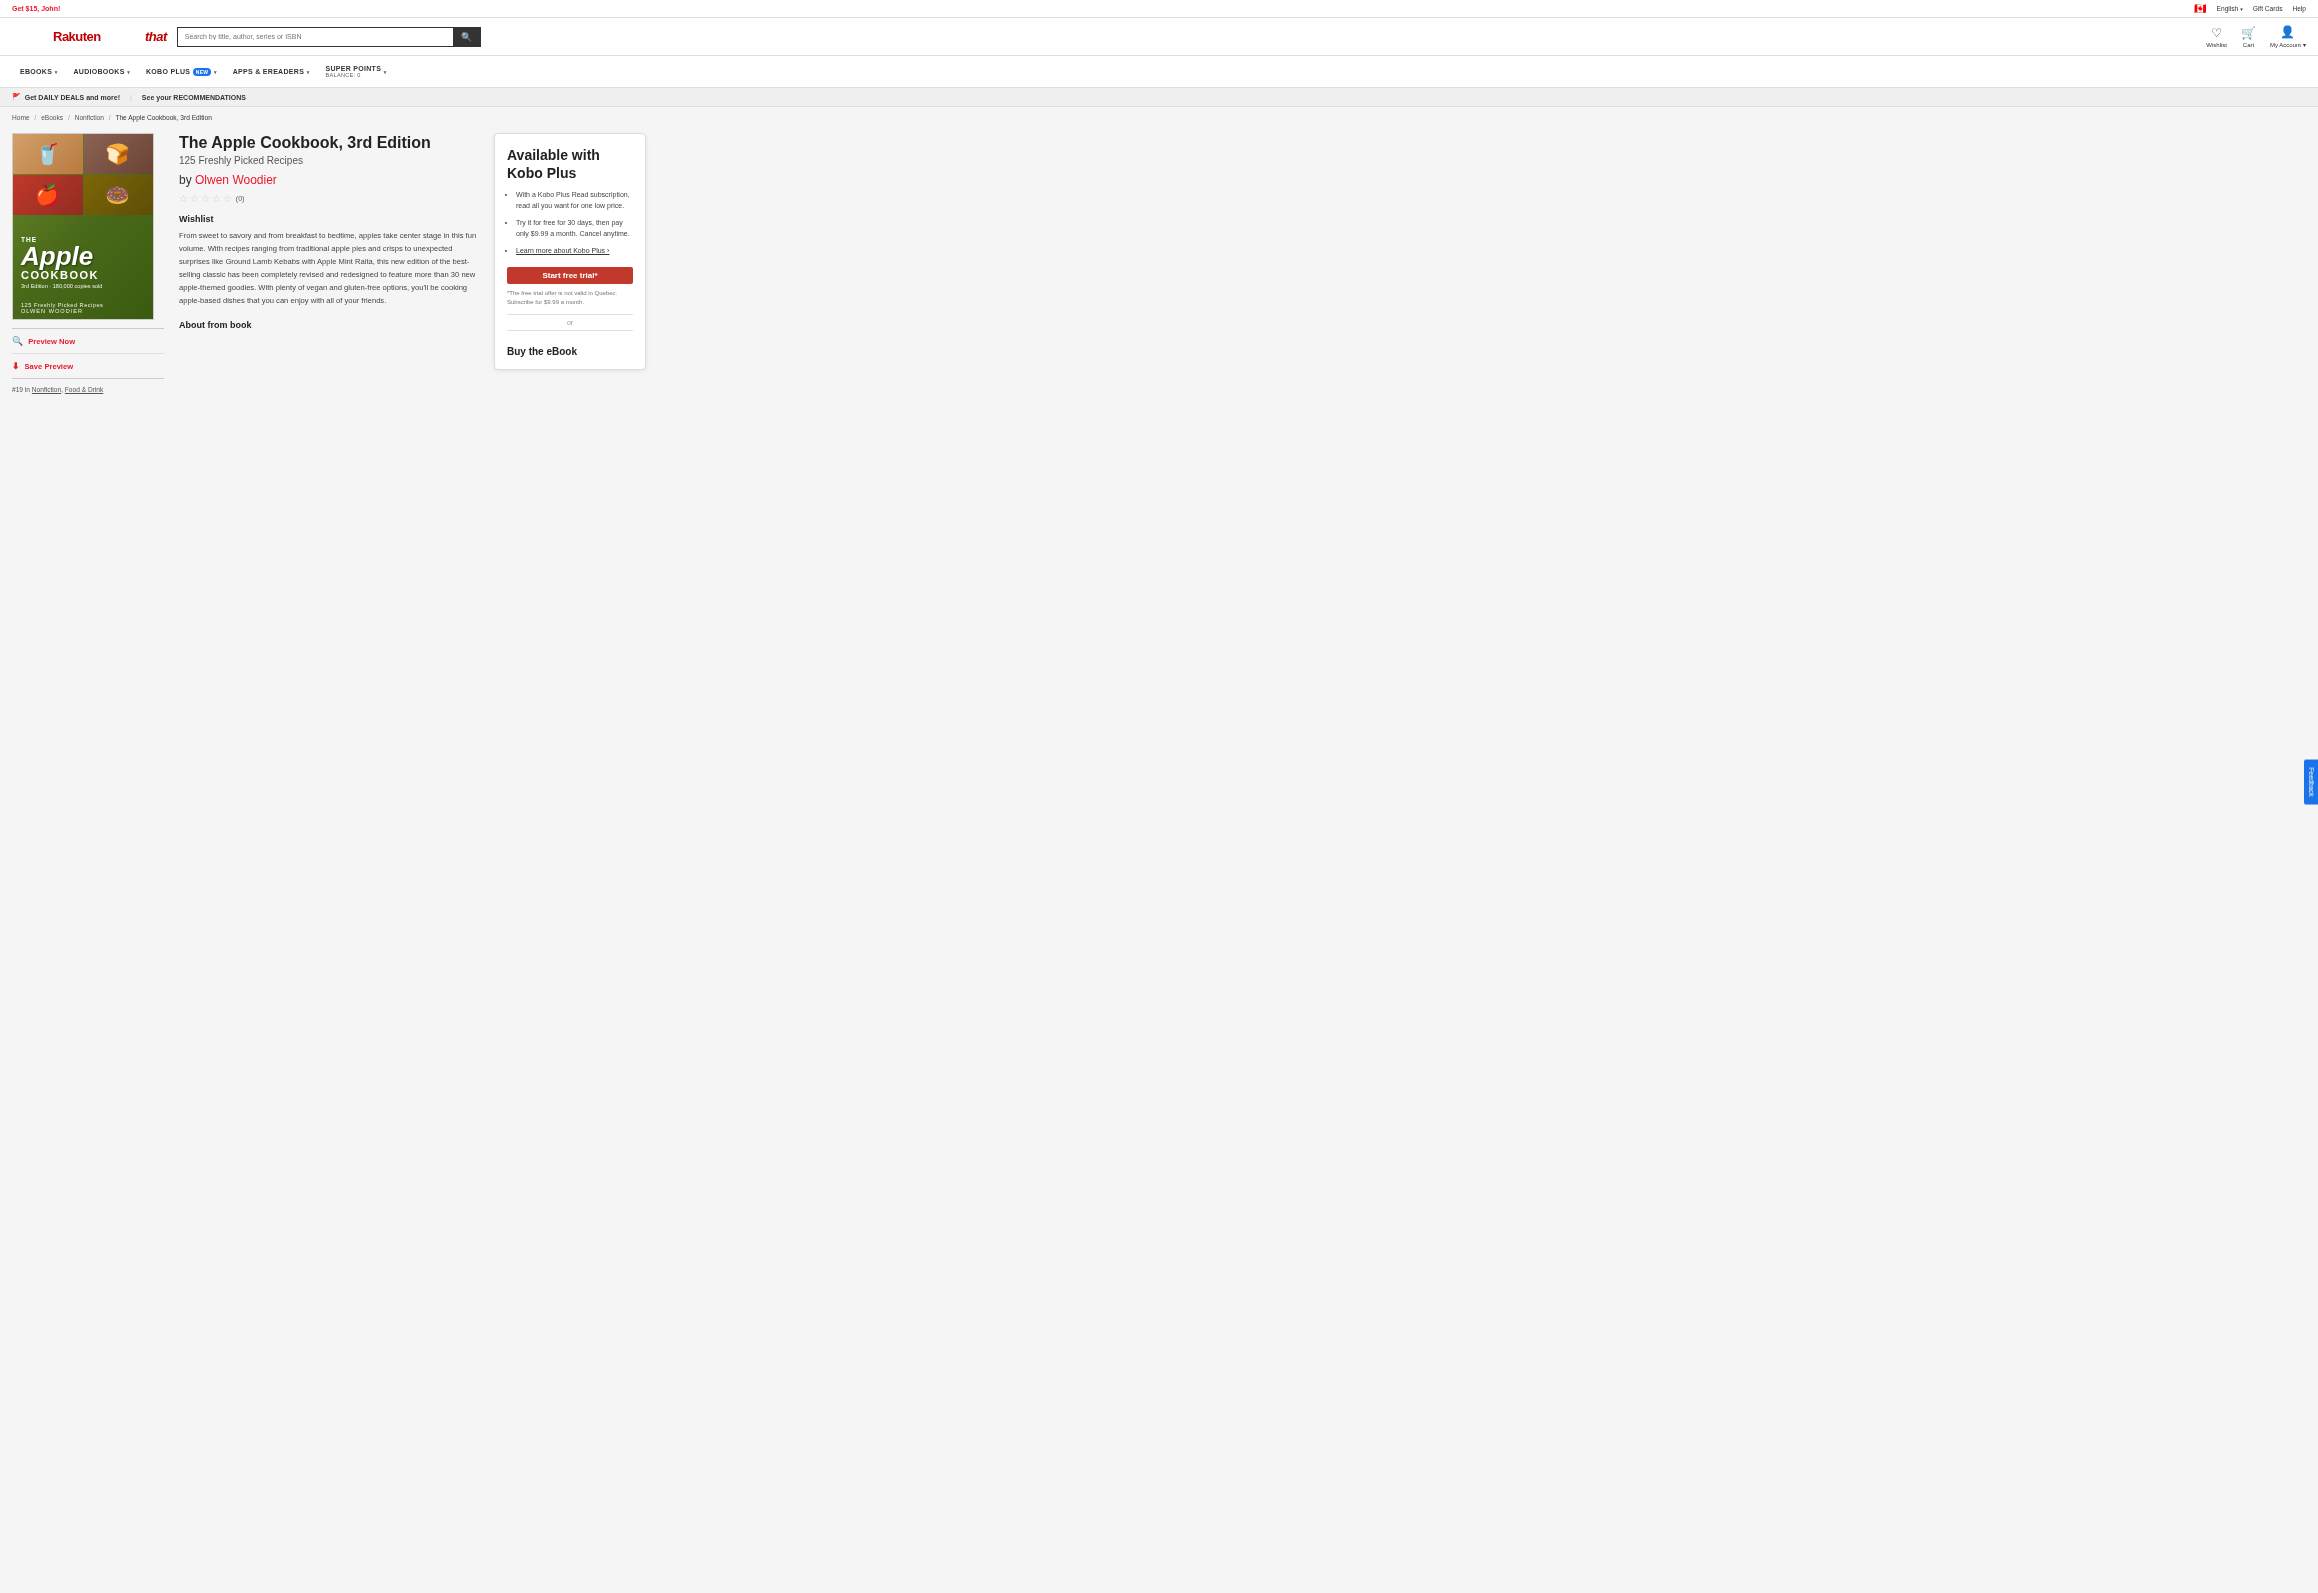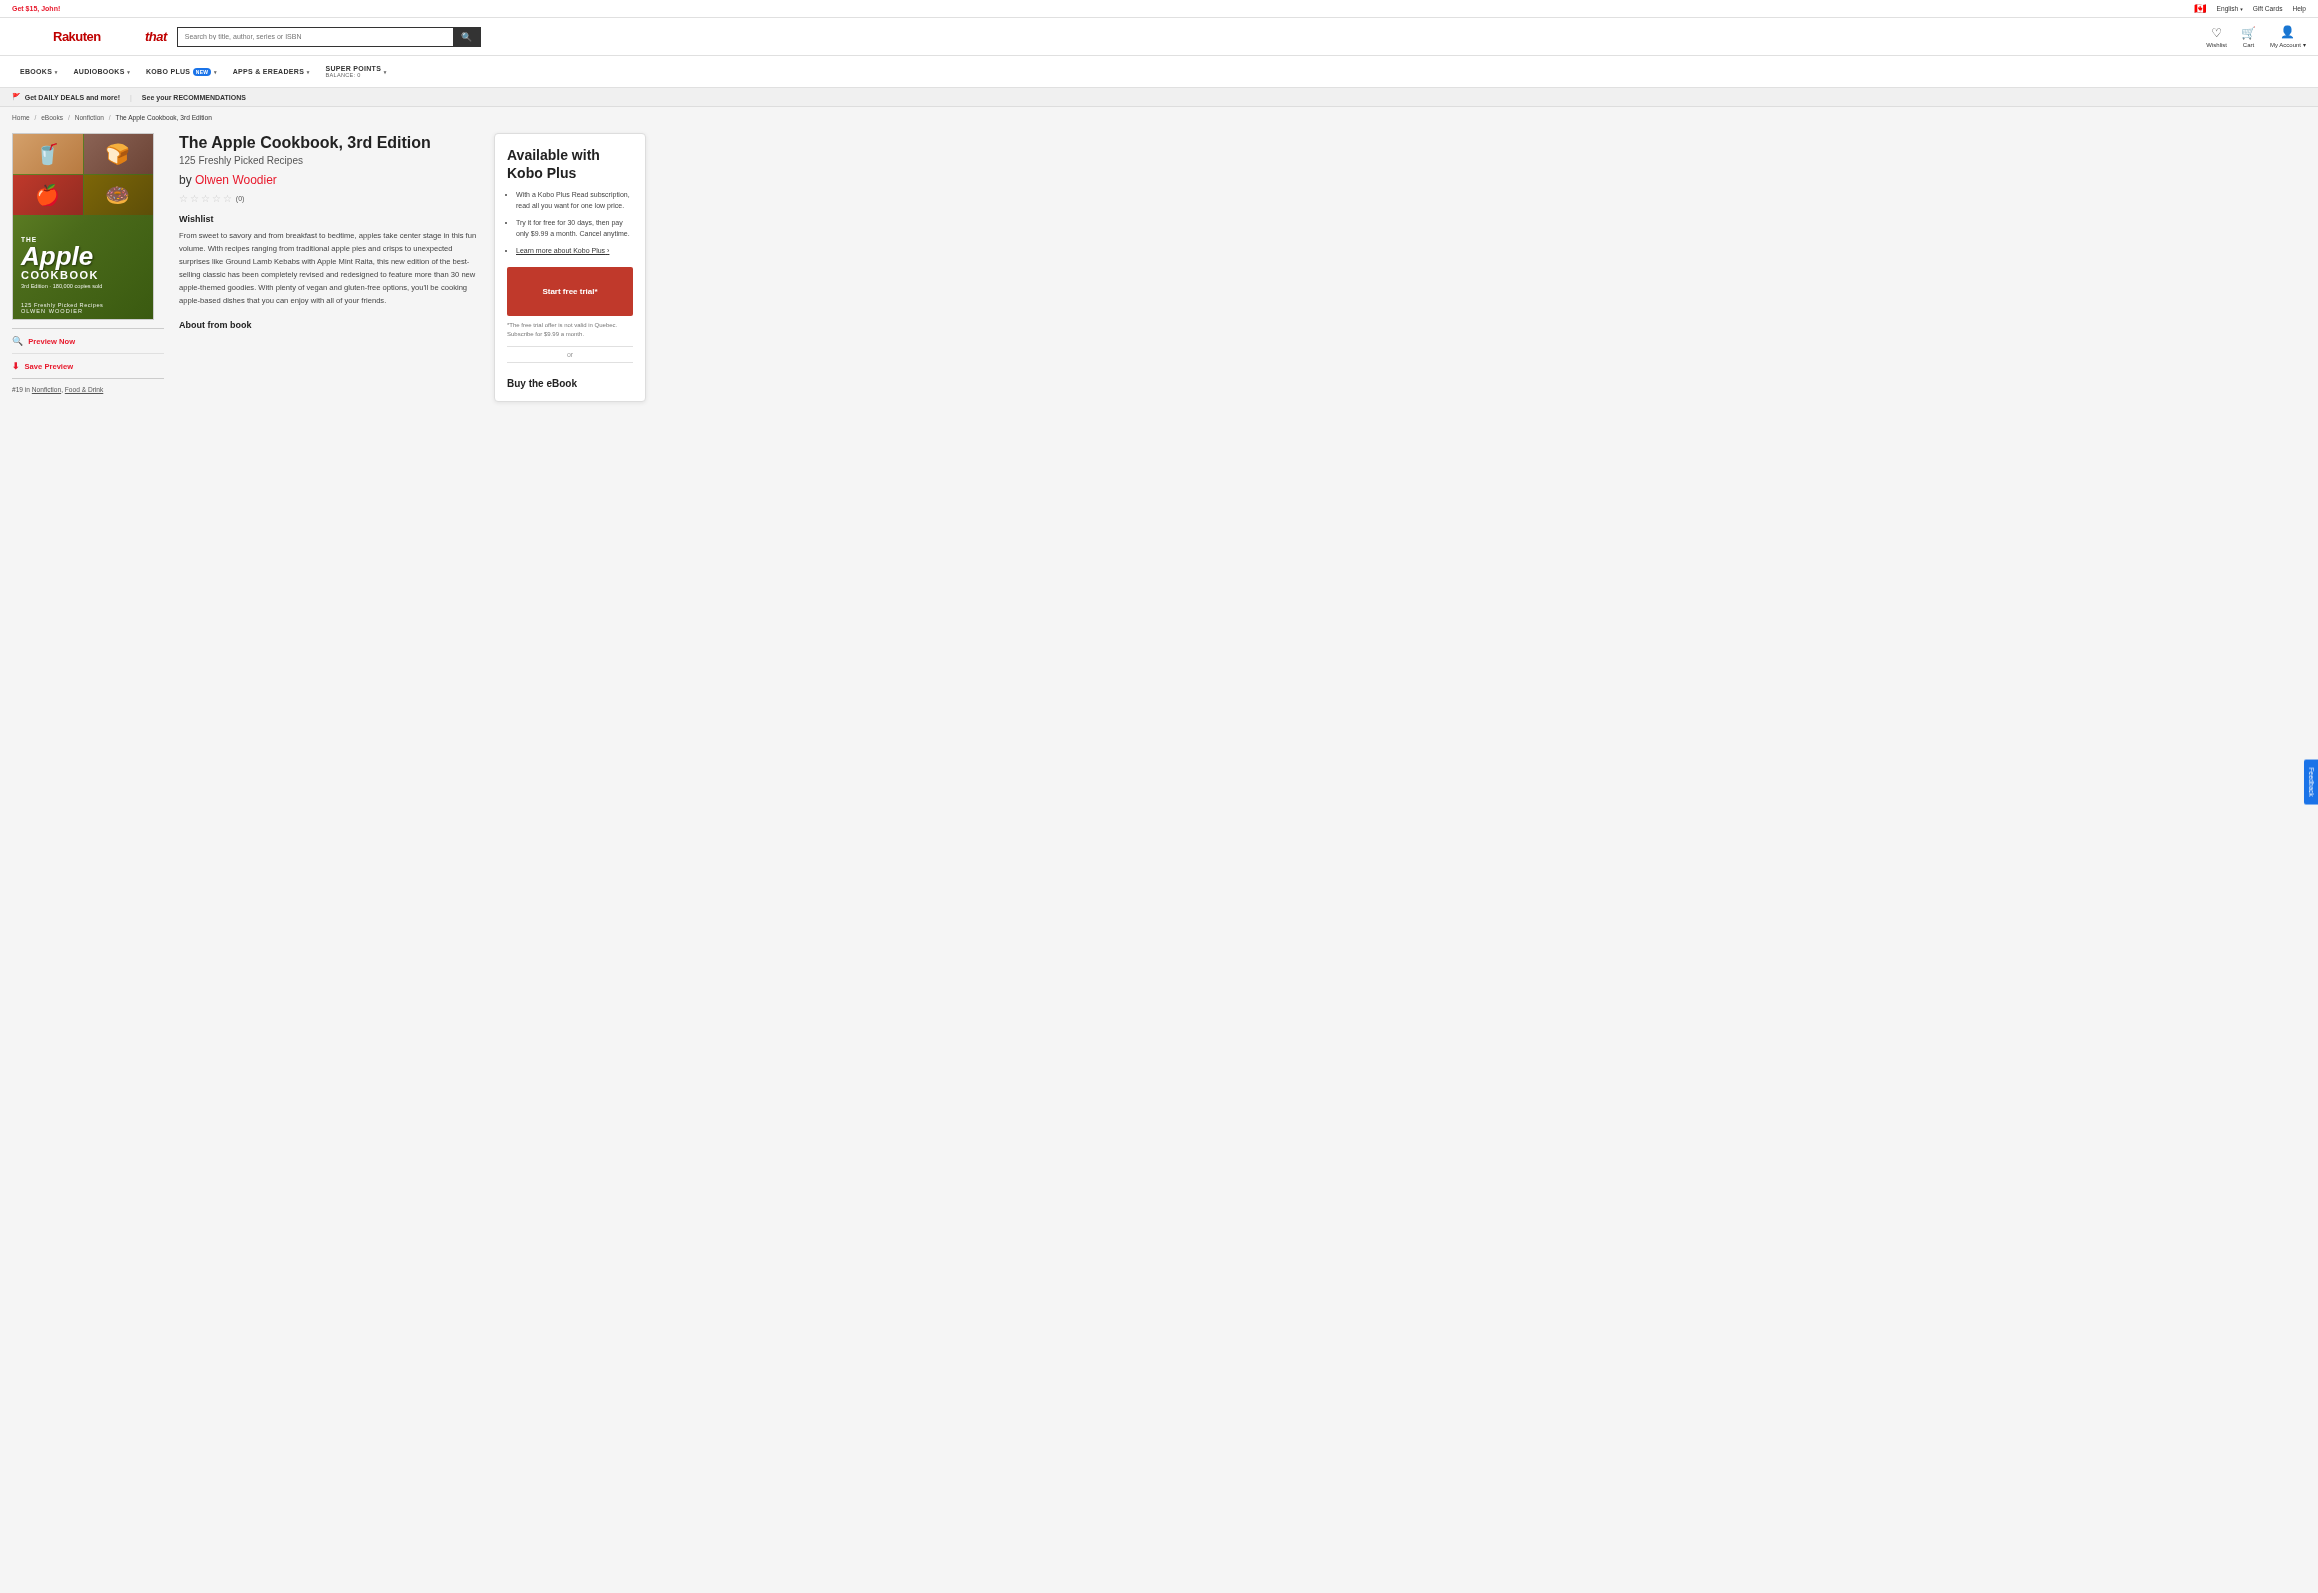--- a/index.html
+++ b/index.html
@@ -393,21 +393,21 @@
     .kobo-plus-list li a {
       color: #333;
       text-decoration: underline;
       cursor: pointer;
     }
     .start-trial-btn {
       width: 100%;
       background: #c0392b;
       color: #fff;
       border: none;
-      padding: 20px;
+      padding: 4px;
       font-size: 8px;
       font-weight: bold;
       border-radius: 2px;
       cursor: pointer;
       margin-bottom: 5px;
     }
     .trial-disclaimer {
       font-size: 6px;
       color: #777;
       line-height: 1.5;

